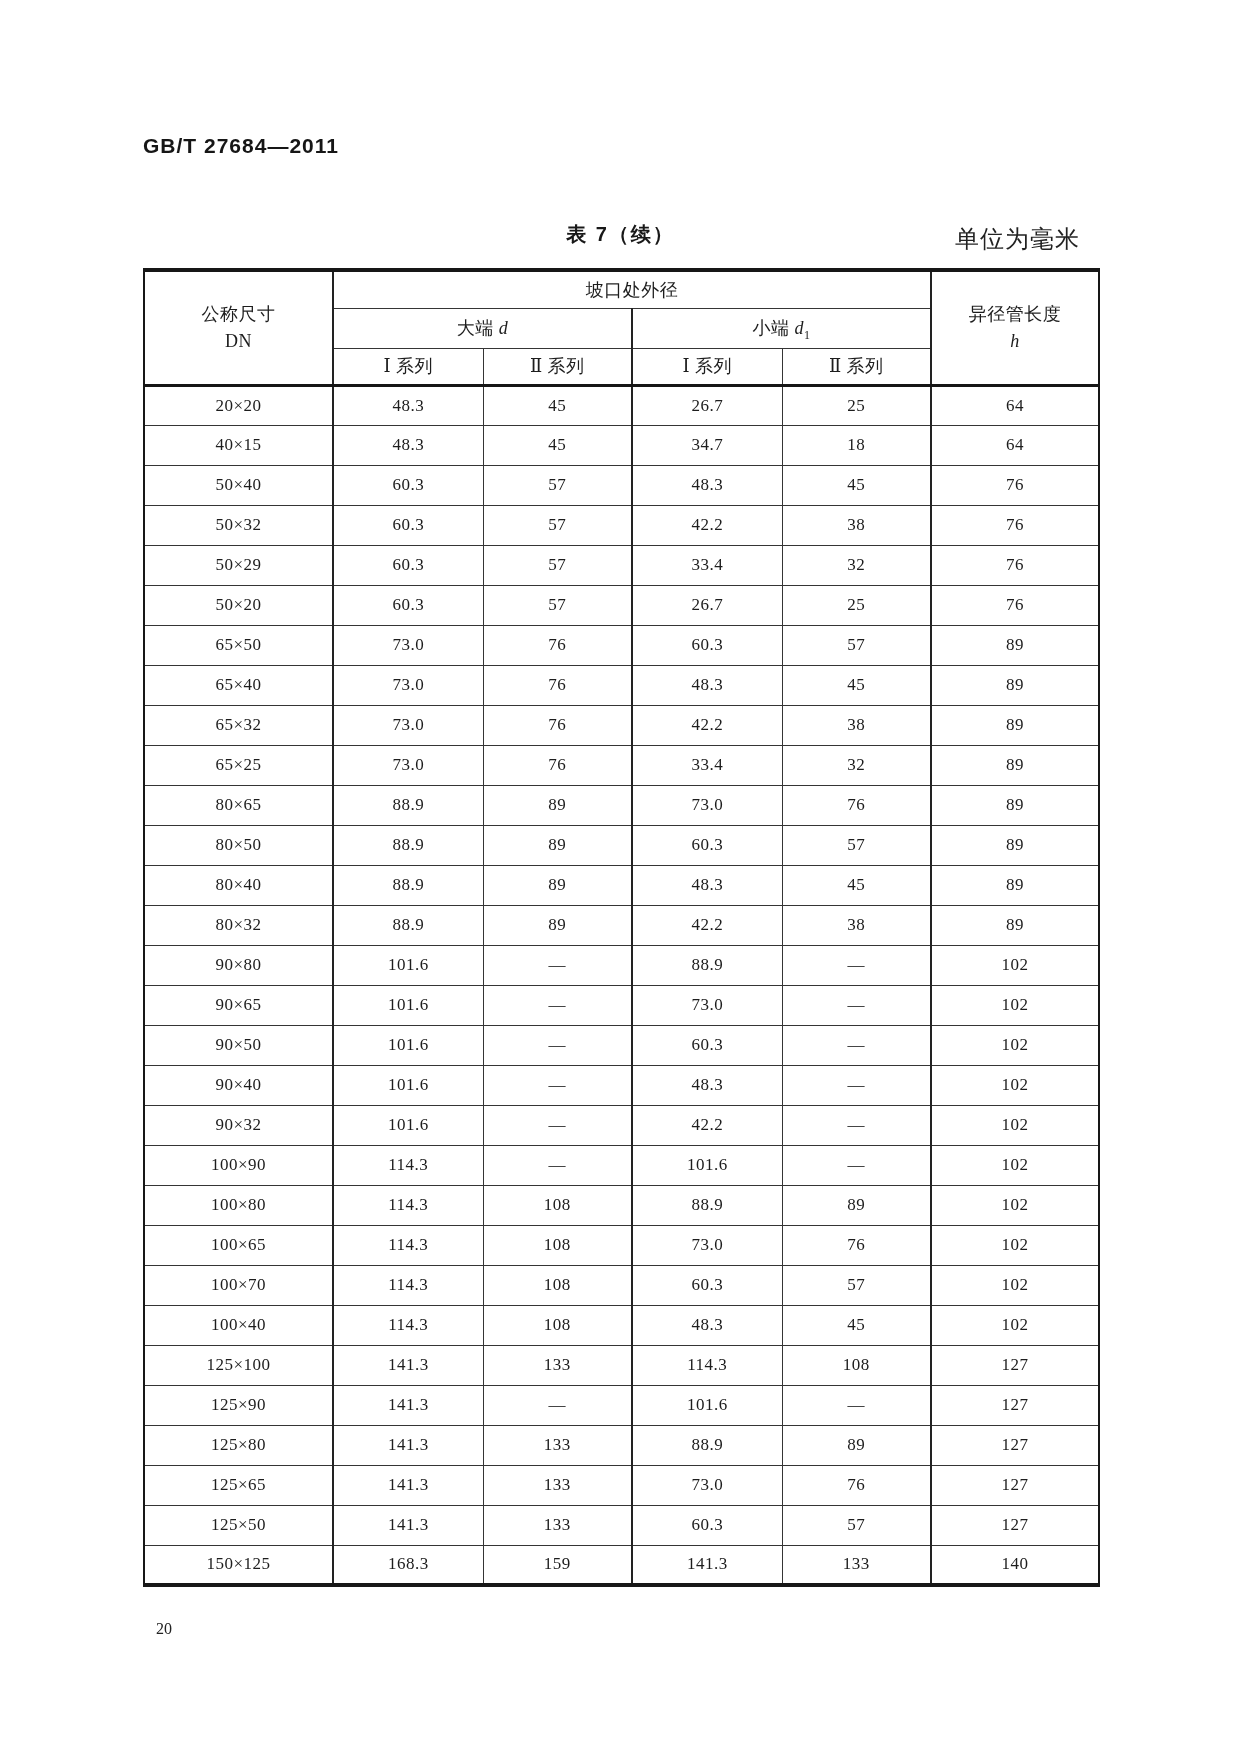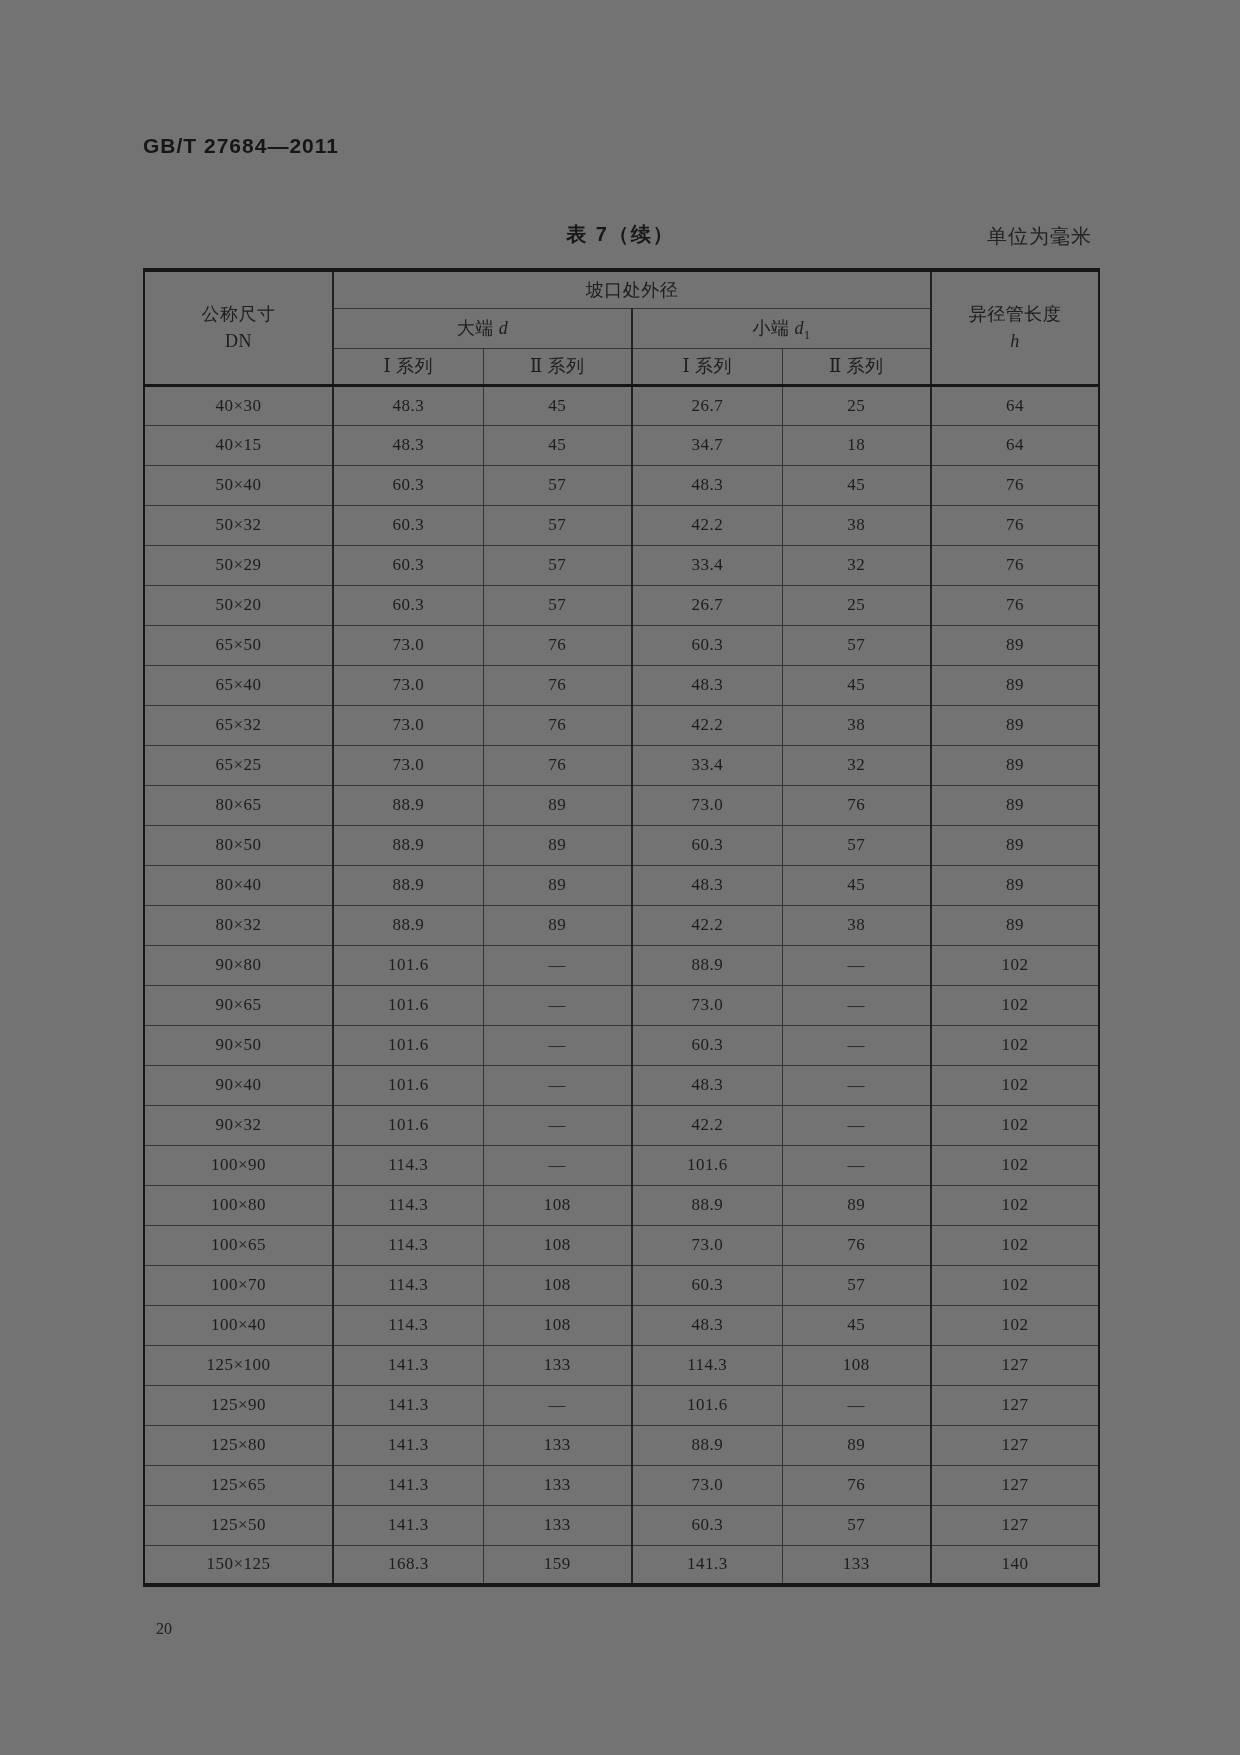--- a/index.html
+++ b/index.html
@@ -4,21 +4,21 @@
 <style>
   html, body {
     margin: 0;
     padding: 0;
     background: #e8e8e8;
   }
   .page {
     position: relative;
     width: 1240px;
     height: 1755px;
-    background: #737373;
+    background: #ffffff;
     overflow: hidden;
     font-family: "Liberation Serif", "DejaVu Serif", serif;
     color: #1e1e1e;
   }
   .doc-number {
     position: absolute;
     left: 143px;
     top: 134px;
     font-family: "Liberation Sans", "DejaVu Sans", sans-serif;
     font-weight: bold;
@@ -39,23 +39,23 @@
     right: 0;
     text-align: center;
     font-family: "Liberation Sans", "DejaVu Sans", sans-serif;
     font-weight: bold;
     font-size: 20px;
     letter-spacing: 2px;
     color: #181818;
   }
   .unit-note {
     position: absolute;
-    right: 6px;
+    right: 18px;
     top: 2px;
-    font-size: 20px;
+    font-size: 24px;
     letter-spacing: 1px;
     color: #222;
   }
   table.spec-table {
     position: absolute;
     left: 143px;
     top: 268px;
     width: 955px;
     border-collapse: collapse;
     table-layout: fixed;
@@ -147,21 +147,21 @@
       </tr>
       <tr class="hrow-3">
         <th>Ⅰ 系列</th>
         <th class="strong-right">Ⅱ 系列</th>
         <th>Ⅰ 系列</th>
         <th class="strong-right">Ⅱ 系列</th>
       </tr>
     </thead>
     <tbody>
         <tr>
-          <td class="strong-right">40×30</td>
+          <td class="strong-right">20×20</td>
           <td>48.3</td>
           <td class="strong-right">45</td>
           <td>26.7</td>
           <td class="strong-right">25</td>
           <td>64</td>
         </tr>
         <tr>
           <td class="strong-right">40×15</td>
           <td>48.3</td>
           <td class="strong-right">45</td>

